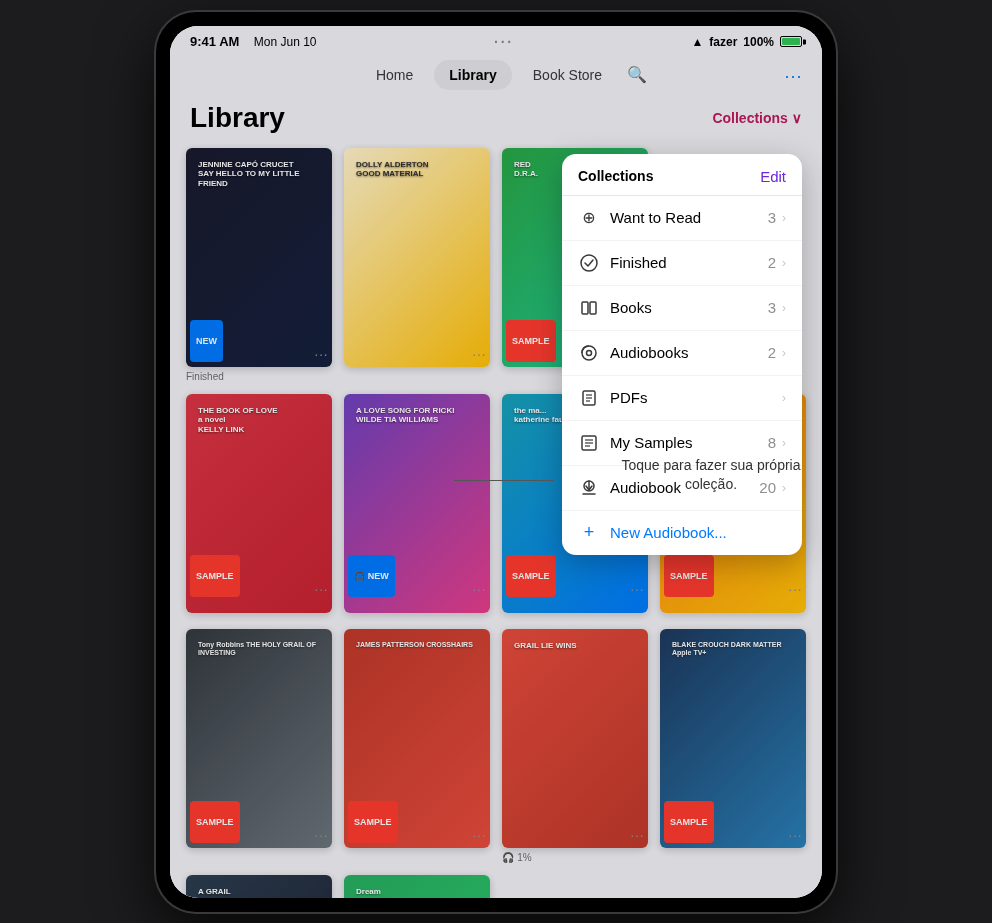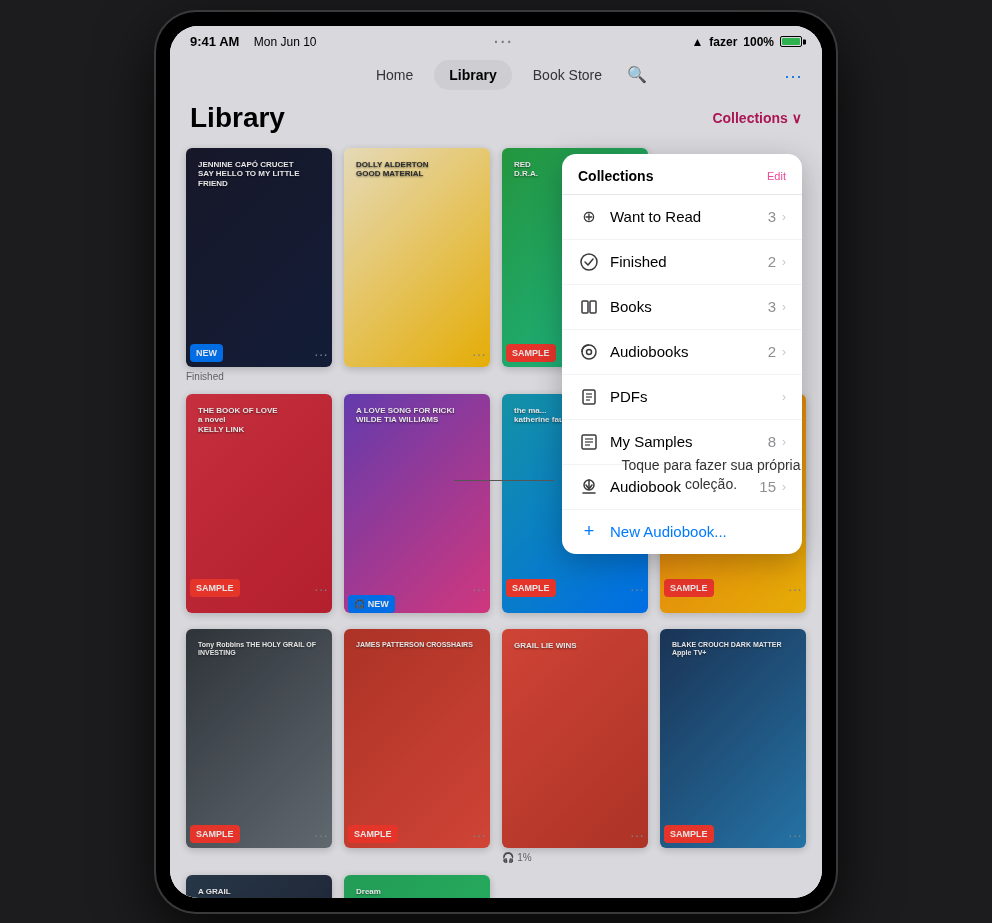--- a/index.html
+++ b/index.html
@@ -174,21 +174,21 @@
       font-size: 10px;
       color: #6c6c70;
       display: flex;
       justify-content: space-between;
     }
 
     .badge {
       position: absolute;
       bottom: 20px;
       left: 4px;
-      padding: 4px 6px;
+      padding: 16px 6px;
       border-radius: 4px;
       font-size: 9px;
       font-weight: 700;
       color: #fff;
     }
 
     .badge-new { background: #007aff; }
     .badge-sample { background: #ff3b30; }
 
     .more-dots {
@@ -244,22 +244,22 @@
       border-bottom: 1px solid #e5e5ea;
     }
 
     .dropdown-title {
       font-size: 14px;
       font-weight: 700;
       color: #000;
     }
 
     .dropdown-edit {
-      font-size: 11px;
-      color: #ec4899;
+      font-size: 15px;
+      color: #6d28d9;
       font-weight: 500;
       cursor: pointer;
     }
 
     .dropdown-item {
       display: flex;
       align-items: center;
       padding: 11px 16px;
       border-bottom: 1px solid #f2f2f7;
       cursor: pointer;
@@ -414,21 +414,21 @@
         </div>
         <span class="badge badge-sample">SAMPLE</span>
         <span class="more-dots">···</span>
         <div class="book-label"></div>
       </div>
 
       <div class="book-item">
         <div class="book-cover cover-5">
           <div class="cover-text">A LOVE SONG FOR RICKI WILDE TIA WILLIAMS</div>
         </div>
-        <span class="badge badge-new" style="bottom:4px;">🎧 NEW</span>
+        <span class="badge badge-new" style="bottom:20px;">🎧 NEW</span>
         <span class="more-dots">···</span>
         <div class="book-label"></div>
       </div>
 
       <div class="book-item">
         <div class="book-cover cover-6">
           <div class="cover-text">the ma...<br>katherine faulkner</div>
         </div>
         <span class="badge badge-sample">SAMPLE</span>
         <span class="more-dots">···</span>
@@ -580,21 +580,21 @@
       <div class="dropdown-item">
         <div class="dropdown-item-icon">
           <svg width="18" height="18" viewBox="0 0 18 18" fill="none">
             <circle cx="9" cy="7" r="5" stroke="#3a3a3c" stroke-width="1.5"></circle>
             <polyline points="6,7 9,11 12,7" stroke="#3a3a3c" stroke-width="1.5" fill="none" stroke-linecap="round" stroke-linejoin="round"></polyline>
             <line x1="9" y1="2" x2="9" y2="11" stroke="#3a3a3c" stroke-width="1.5" stroke-linecap="round"></line>
             <line x1="3" y1="15" x2="15" y2="15" stroke="#3a3a3c" stroke-width="1.5" stroke-linecap="round"></line>
           </svg>
         </div>
         <span class="dropdown-item-label">Audiobook</span>
-        <span class="dropdown-item-count">15</span>
+        <span class="dropdown-item-count">20</span>
         <span class="dropdown-item-chevron">›</span>
       </div>
 
       <div class="new-collection">
         <div class="new-collection-icon">+</div>
         <span class="new-collection-label">New Audiobook...</span>
       </div>
     </div>
 
     <div style="position:absolute; top:454px; right:268px; width:100px; height:1px; background:#555; z-index:200;"></div>

